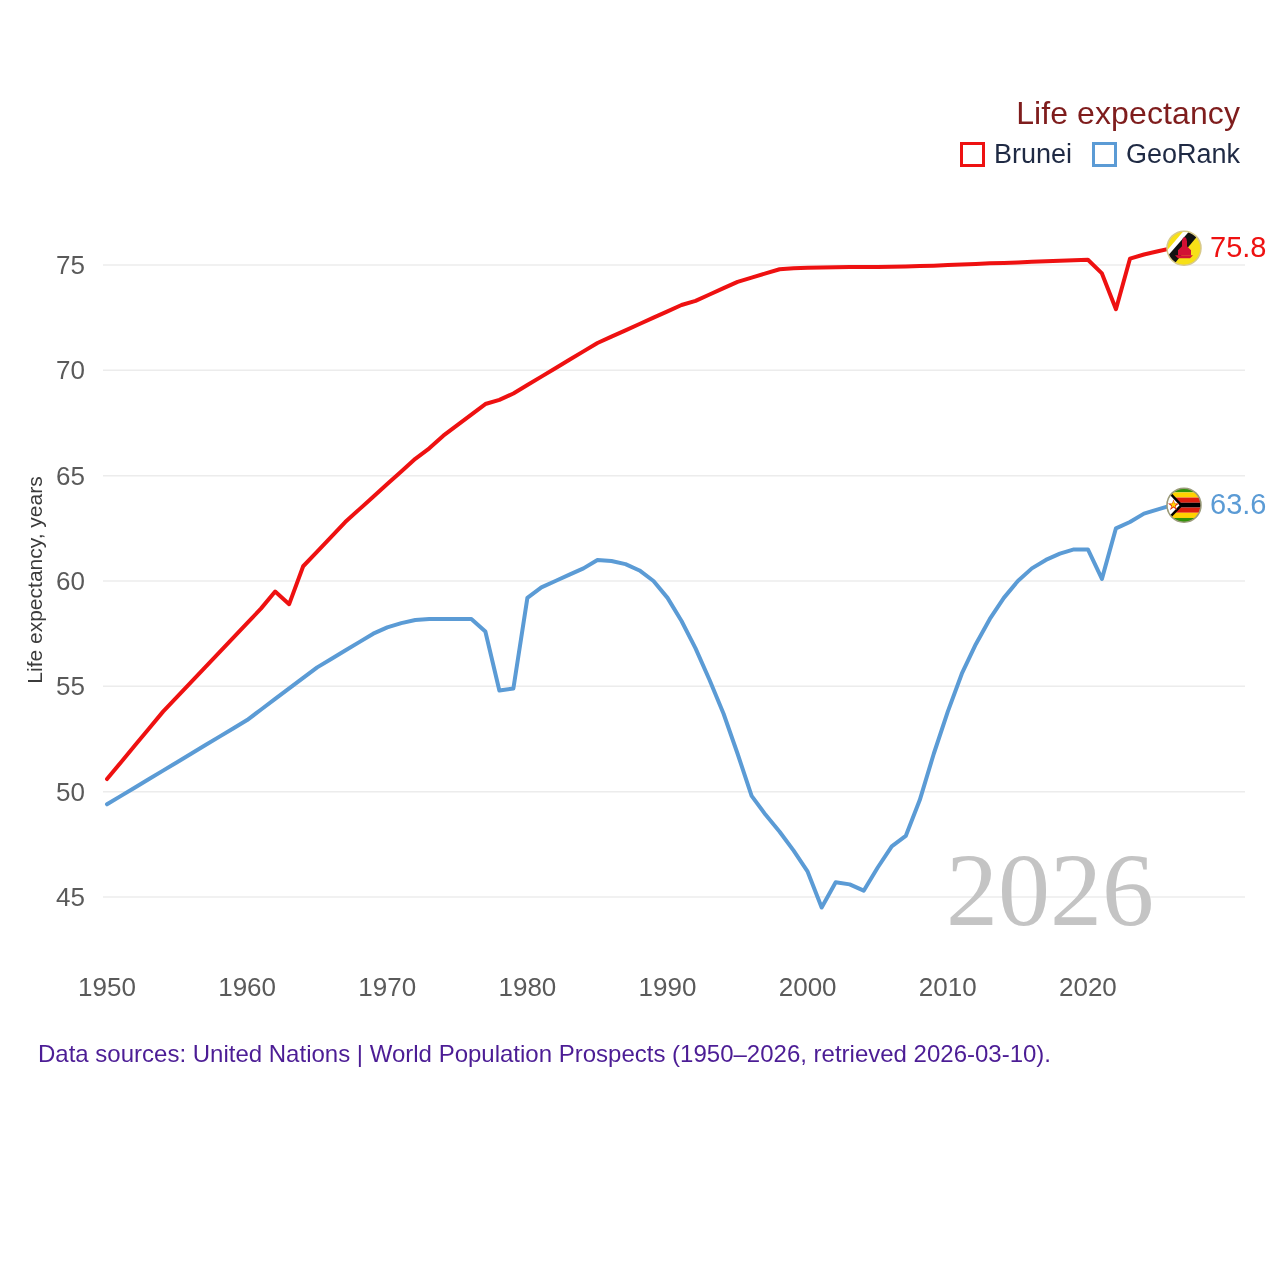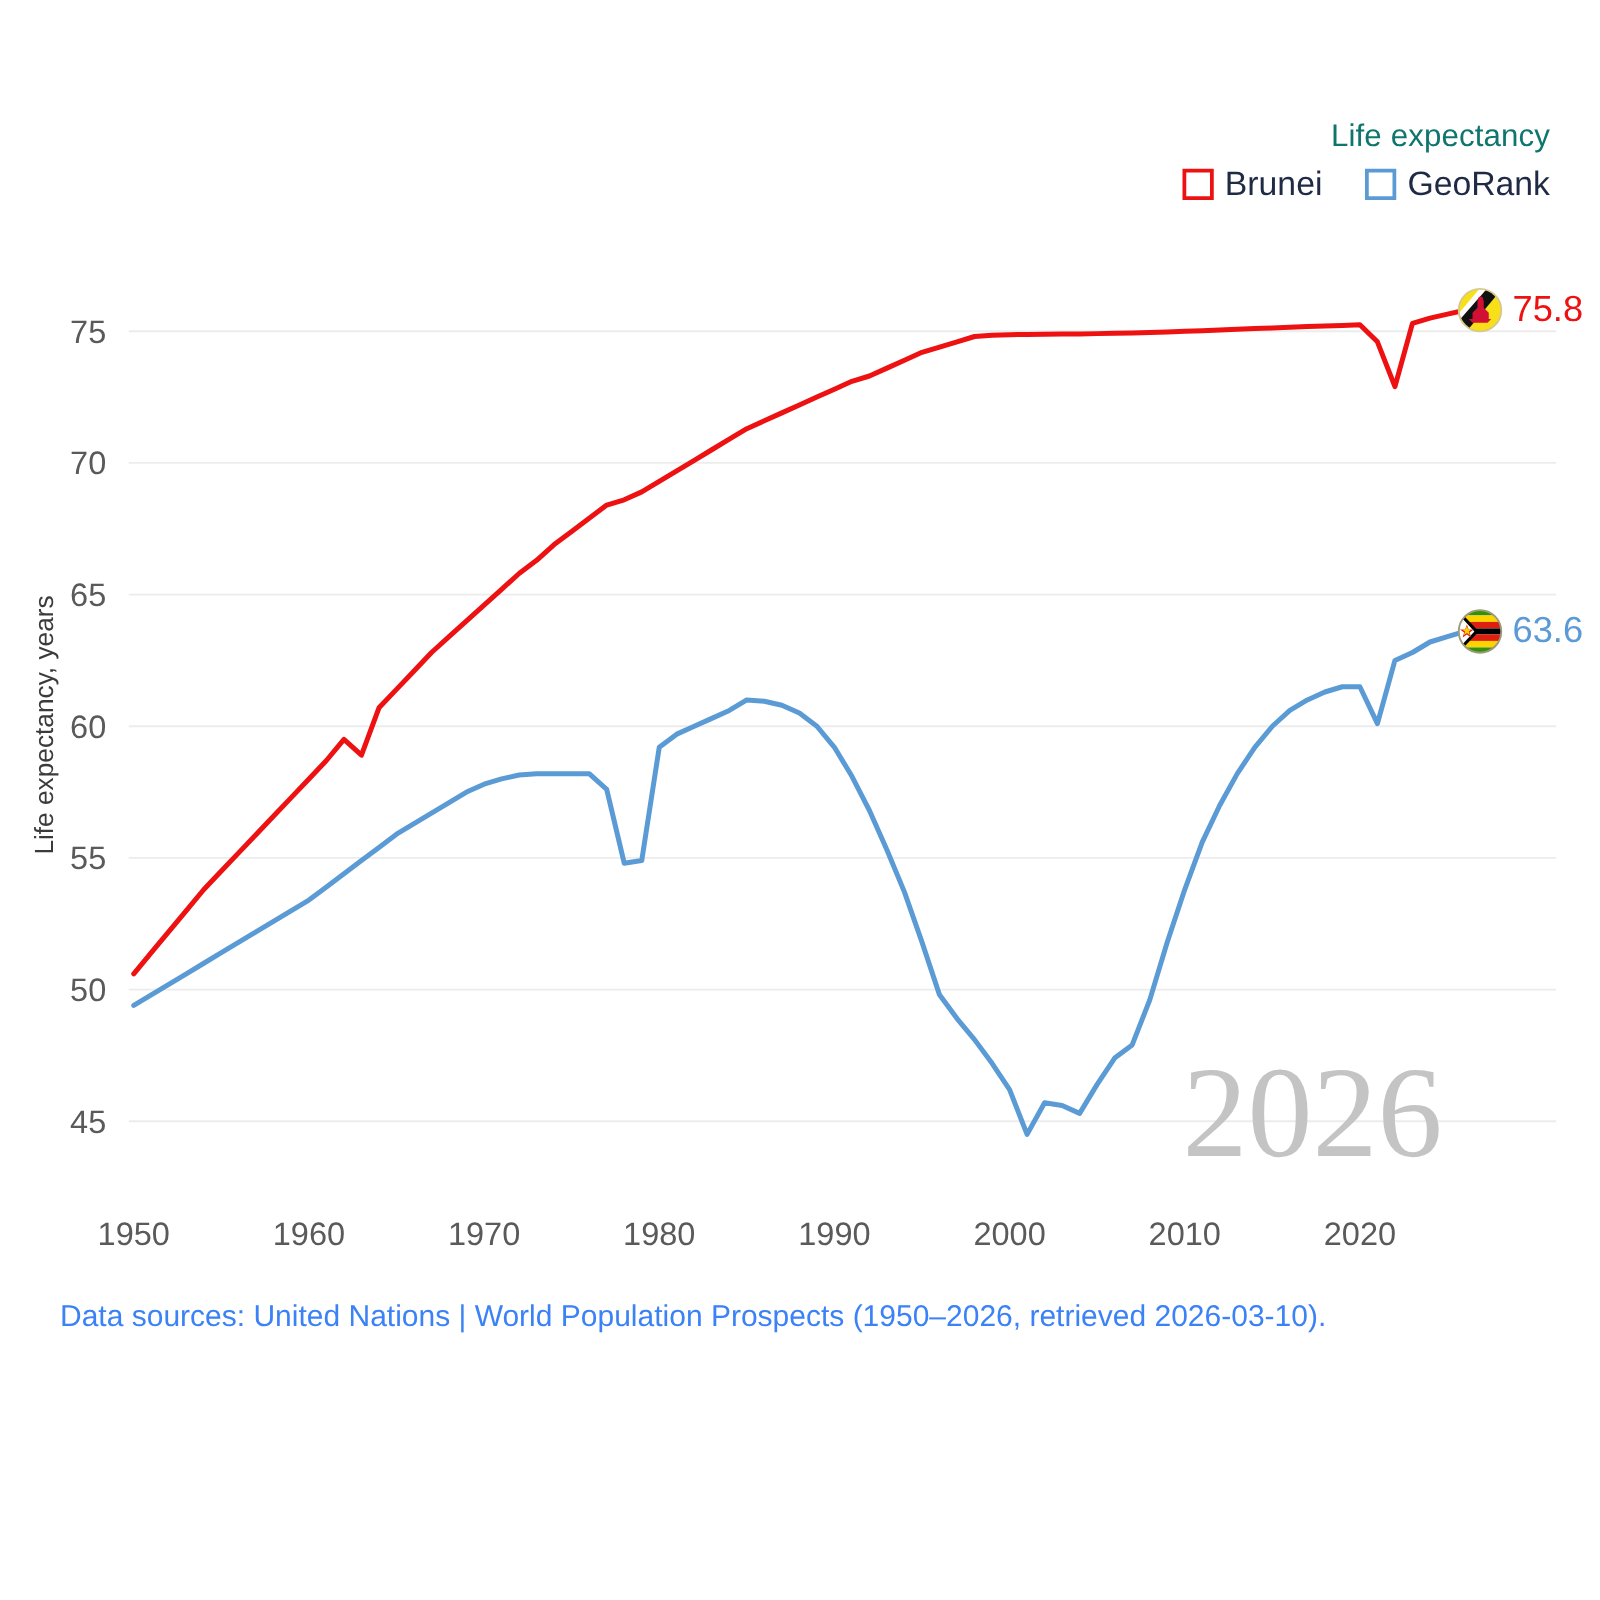--- a/index.html
+++ b/index.html
@@ -13,24 +13,24 @@
     position:relative;
   }
   #stage{position:relative;width:1280px;height:1280px;}
 
   
   .legend{
     position:absolute; right:40px; top:96px;
     text-align:right;
   }
   .legend-title{
-    font-size:25px; color:#0f766e; letter-spacing:.1px;
+    font-size:32px; color:#7f1d1d; letter-spacing:.1px;
     line-height:1.1; margin-bottom:10px; white-space:nowrap;
   }
-  .legend-items{display:flex; justify-content:flex-start; align-items:center; gap:34px;}
+  .legend-items{display:flex; justify-content:flex-start; align-items:center; gap:20px;}
   .legend-item{display:flex; align-items:center; gap:9px; white-space:nowrap;}
   .swatch{width:25px;height:25px;background:#fff;box-sizing:border-box;display:block;}
   .swatch.red{border:3px solid #ee1111;}
   .swatch.blue{border:3px solid #5b9bd5;}
   .legend-label{font-size:27px;color:#1f2a44;line-height:1;}
 
   
   #chart-svg{position:absolute;left:0;top:0;width:1280px;height:1280px;}
 
   .grid-line{stroke:#ececec;stroke-width:1.5;}
@@ -55,22 +55,22 @@
   }
   .endlabel{
     font-family:"Liberation Sans", sans-serif;
     font-size:29px; text-anchor:start; dominant-baseline:middle;
   }
   .endlabel.red{fill:#ee1111;}
   .endlabel.blue{fill:#5b9bd5;}
 
   
   .footer{
-    position:absolute; left:48px; top:1036px; width:1200px;
-    font-size:24px; color:#3b82f6; line-height:1.52;
+    position:absolute; left:38px; top:1036px; width:1200px;
+    font-size:24px; color:#4c1d95; line-height:1.52;
   }
   .footer div{white-space:nowrap;}
 </style>
 </head>
 <body>
 
 <div id="stage">
 
   <div class="legend">
     <div class="legend-title">Life expectancy</div>

